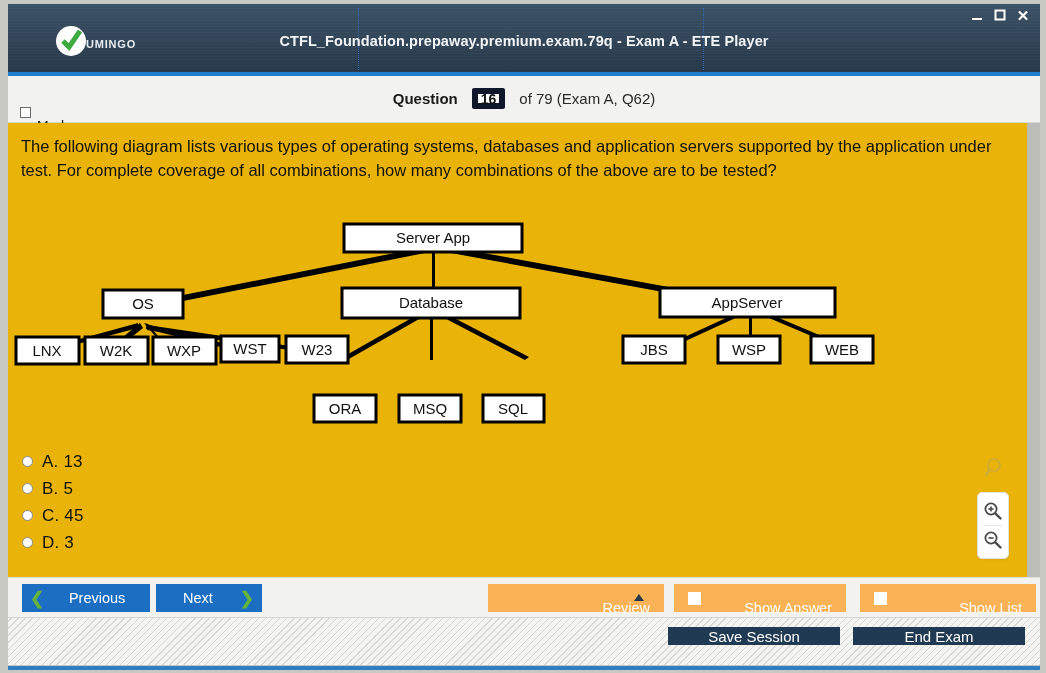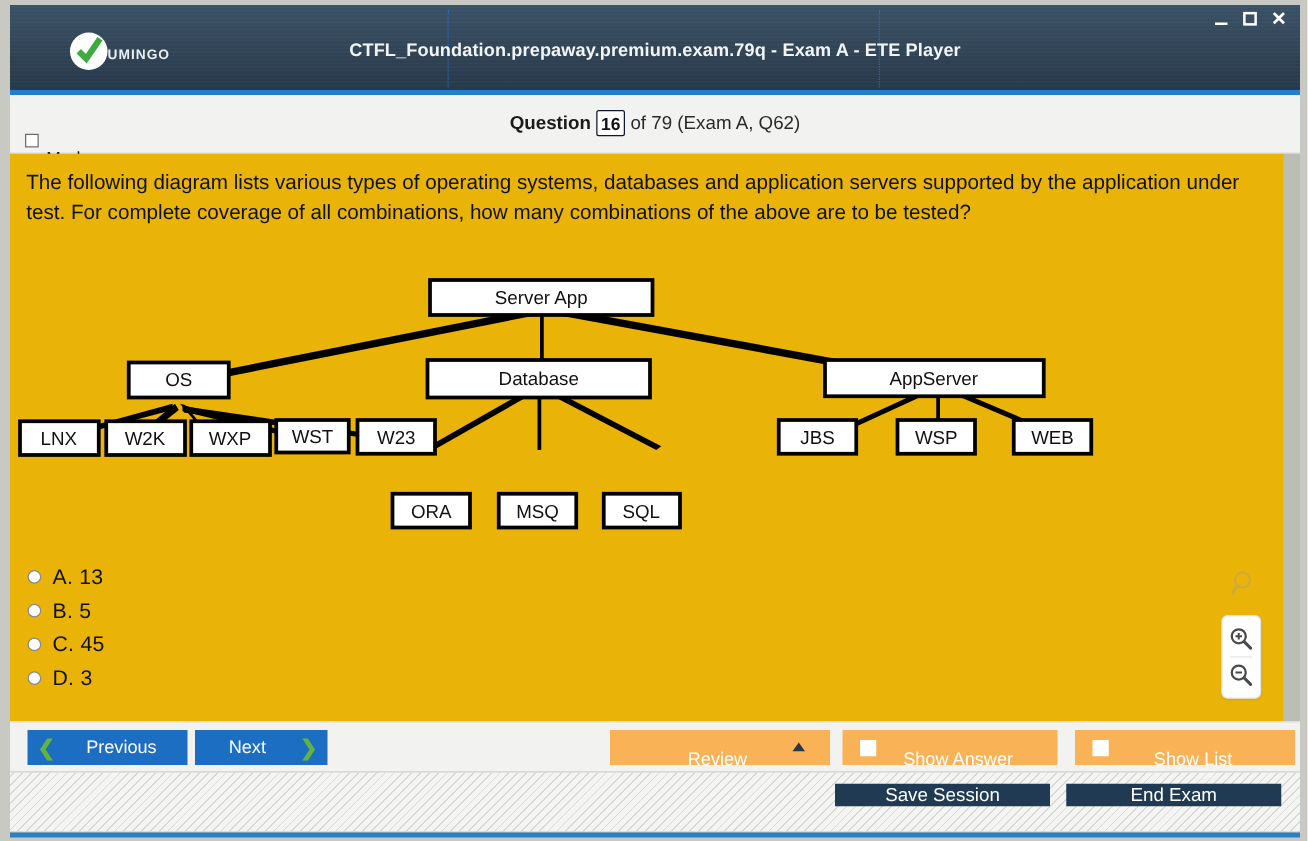--- a/index.html
+++ b/index.html
@@ -108,29 +108,29 @@
     border: 1px solid #6d6d6d;
     background: #ffffff;
     box-sizing: border-box;
   }
   .mark-label {
     font-size: 14px; color: #1a1a1a; margin-top: 28px;
   }
   .mark-label .accel { text-decoration: underline; }
   .q-center {
     position: absolute; left: 0; right: 0; top: 12px;
-    display: flex; justify-content: center; align-items: center; gap: 4px;
+    display: flex; justify-content: center; align-items: center; gap: 14px;
     font-size: 15px; color: #2a2a2a;
   }
   .q-word { font-weight: bold; color: #1a1a1a; }
   .q-num {
     display: inline-flex; align-items: center; justify-content: center;
     min-width: 19px; height: 21px;
     padding: 0 3px;
-    border: 1px solid #0f172a;
+    border: 6px solid #0f172a;
     border-radius: 2px;
     background: #ffffff;
     font-weight: bold;
     font-size: 14px;
     color: #111;
     box-sizing: border-box;
   }
   .q-of { color: #2a2a2a; }
 
   
@@ -270,21 +270,21 @@
     border-bottom: 7px solid #26384a;
   }
   #btn-show-answer { left: 666px; width: 172px; }
   #btn-show-list { left: 852px; width: 176px; }
   .chk-square {
     width: 13px; height: 13px;
     background: #ffffff;
     margin-left: 14px;
     flex: none;
   }
-  .btn-orange .lbl { flex: 1; text-align: center; margin-right: 14px; margin-top: 20px; }
+  .btn-orange .lbl { flex: 1; text-align: right; margin-right: 14px; margin-top: 20px; }
 
   
   .footer {
     position: absolute;
     left: 8px; right: 6px; bottom: 8px; height: 48px;
     background-color: #f0f0ee;
     background-image: repeating-linear-gradient(
       -45deg,
       #d8d8d4 0px, #d8d8d4 1px,
       #f4f4f2 1px, #f4f4f2 5px

